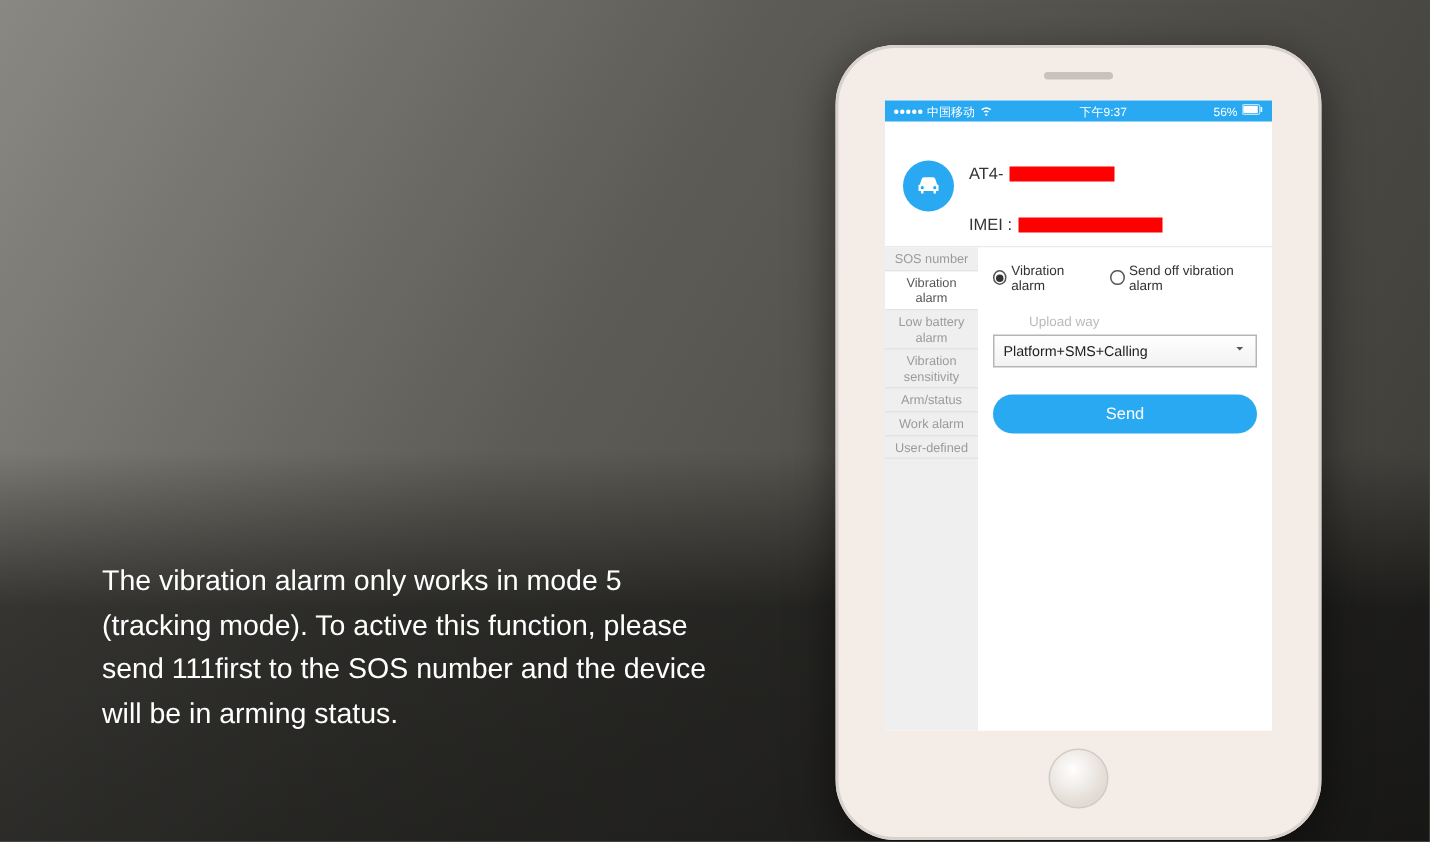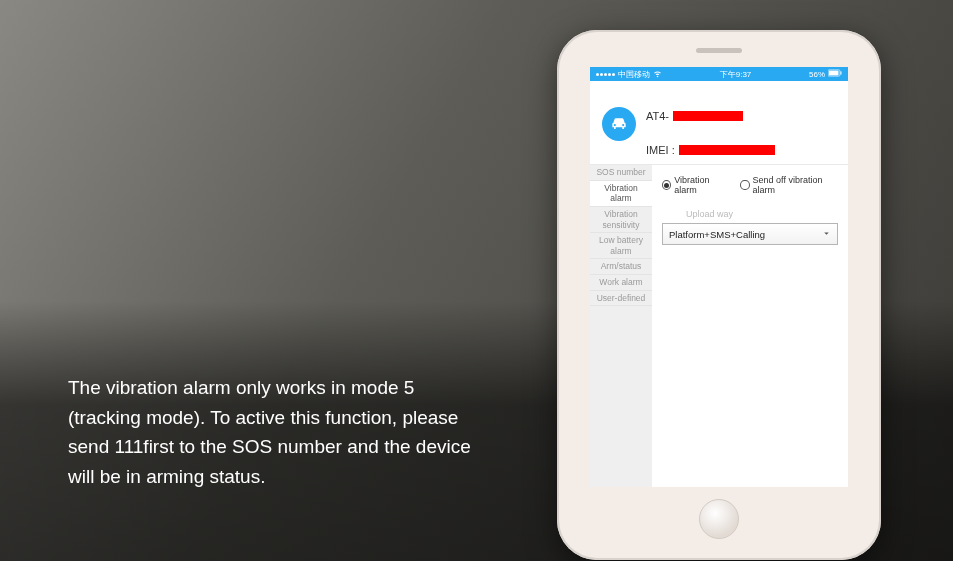--- a/index.html
+++ b/index.html
@@ -183,22 +183,22 @@
           <span>IMEI :</span>
           <span class="redact b"></span>
         </div>
       </div>
     </div>
 
     <div class="body">
       <div class="sidebar">
         <div class="side-item">SOS number</div>
         <div class="side-item active">Vibration alarm</div>
+        <div class="side-item">Low battery alarm</div>
         <div class="side-item">Vibration sensitivity</div>
-        <div class="side-item">Low battery alarm</div>
         <div class="side-item">Arm/status</div>
         <div class="side-item">Work alarm</div>
         <div class="side-item">User-defined</div>
       </div>
 
       <div class="panel">
         <div class="radio-row">
           <label class="radio sel">
             <i></i>
             <span>Vibration alarm</span>
@@ -212,19 +212,22 @@
         <div class="field-label">Upload way</div>
         <div class="select">
           <span>Platform+SMS+Calling</span>
           <span>
             <svg viewBox="0 0 24 24" fill="#555">
                 <path d="M6 9l6 6 6-6z"></path>
               </svg>
           </span>
         </div>
 
+        <div class="send-btn">
+          <span>Send</span>
+        </div>
       </div>
     </div>
 
   </div>
 
   <div class="home-btn"></div>
 </div>
 
 </body></html>

